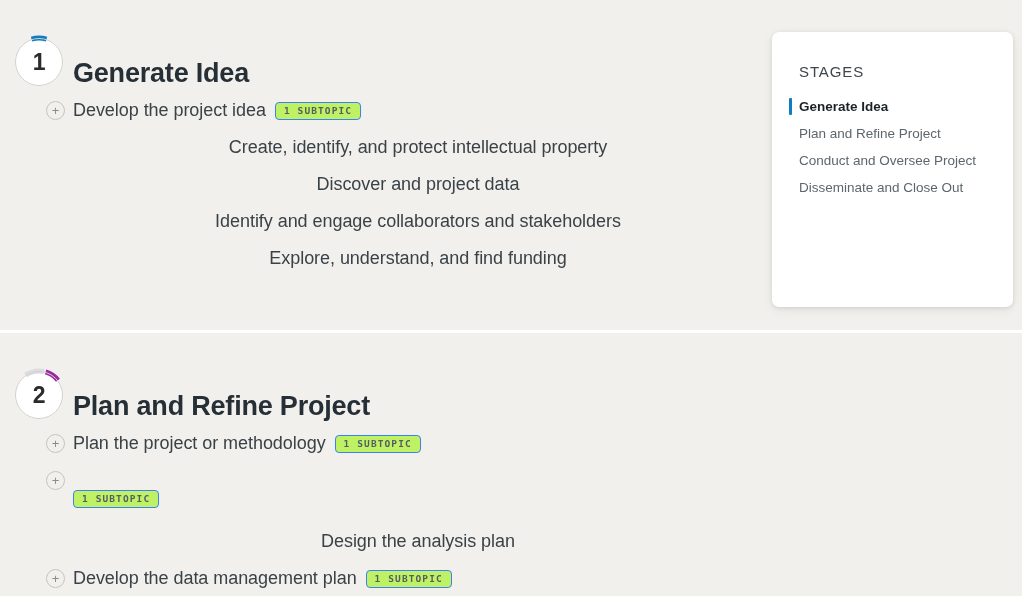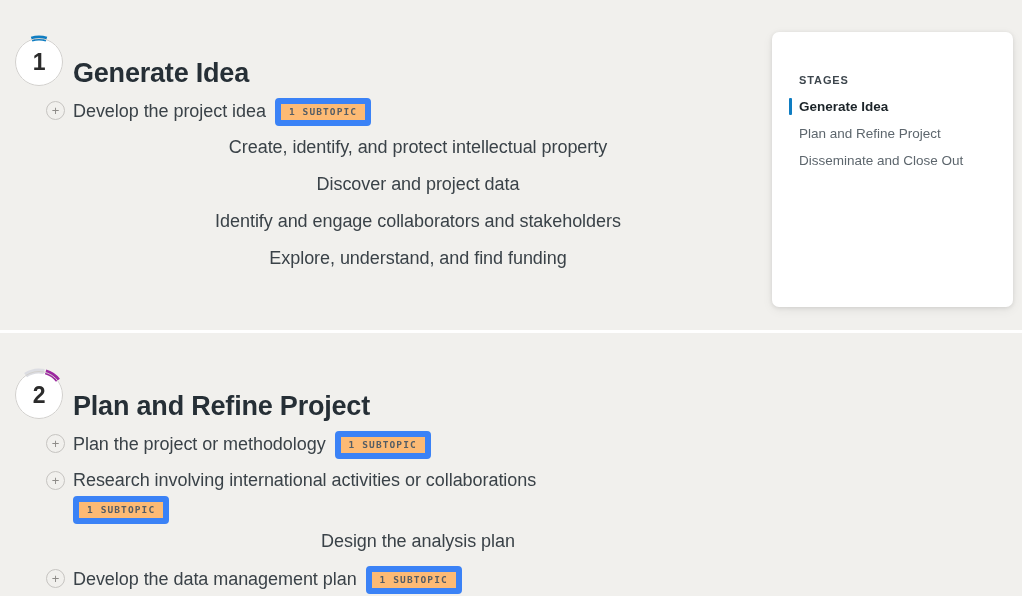--- a/index.html
+++ b/index.html
@@ -56,37 +56,37 @@
     display:inline;font-size:18px;color:#3a4248;
     line-height:24px;letter-spacing:-0.05px;
   }
   .row .txt{position:absolute;left:73px;top:0;width:690px;}
   .row.plain .txt{left:73px;text-align:center;}
 
   .pill{
     display:inline-block;vertical-align:2px;
     margin-left:9px;
     padding:2px 8px 3px 8px;
-    background:#fdba74;border:6px solid #3b82f6;border-radius:4px;
+    background:#bef264;border:1px solid #3b82f6;border-radius:4px;
     font-family:"DejaVu Sans Mono",monospace;
     font-size:9.5px;font-weight:bold;color:#555d64;
     letter-spacing:1.1px;line-height:11px;white-space:nowrap;
   }
   .pill.block{display:inline-block;margin-left:0;margin-top:4px;vertical-align:baseline;}
 
   
   #stages-card{
     position:absolute;left:772px;top:32px;width:241px;height:275px;
     background:#ffffff;border-radius:7px;
     box-shadow:0 1px 4px rgba(0,0,0,0.10),0 3px 12px rgba(0,0,0,0.06);
     box-sizing:border-box;
   }
   #stages-card .card-title{
-    position:absolute;left:27px;top:42px;
-    font-size:11px;font-weight:bold;color:#3d464d;
+    position:absolute;left:27px;top:31px;
+    font-size:15px;font-weight:normal;color:#3d464d;
     letter-spacing:0.9px;
   }
   .stage-list{position:absolute;left:0;top:61px;width:241px;}
   .stage-link{
     position:relative;height:27px;padding-left:27px;box-sizing:border-box;
     font-size:13.5px;color:#5d666d;line-height:27px;white-space:nowrap;
   }
   .stage-link.active{color:#1b2328;font-weight:bold;}
   .stage-link .bar{
     position:absolute;left:17px;top:5px;width:3px;height:17px;
@@ -143,34 +143,35 @@
       </div>
       <h2 class="stage-title">Plan and Refine Project</h2>
     </div>
     <div class="rows" id="rows-1" style="top:98px;">
         <div class="row" style="position: absolute; left: 0px; top: 0px; width: 780px;">
           <span class="plus">+</span>
           <div class="txt"><span class="label">Plan the project or methodology</span><span class="pill">1 SUBTOPIC</span></div>
         </div>
         <div class="row" style="position: absolute; left: 0px; top: 37px; width: 780px;">
           <span class="plus">+</span>
-          <div class="txt"><span class="label">Research involving international activities or collaborations</span><br><span class="pill block">1 SUBTOPIC</span></div>
+          <div class="txt"><br><span class="pill block">1 SUBTOPIC</span></div>
         </div>
         <div class="row plain" style="position: absolute; left: 0px; top: 98px; width: 780px;">
           <div class="txt"><span class="label">Design the analysis plan</span></div>
         </div>
         <div class="row" style="position: absolute; left: 0px; top: 135px; width: 780px;">
           <span class="plus">+</span>
           <div class="txt"><span class="label">Develop the data management plan</span><span class="pill">1 SUBTOPIC</span></div>
         </div>
       </div>
   </section>
 
   <aside id="stages-card">
     <div class="card-title">STAGES</div>
     <nav class="stage-list" id="stage-list">
         <div class="stage-link active"><span class="bar"></span><span>Generate Idea</span></div>
         <div class="stage-link"><span>Plan and Refine Project</span></div>
+        <div class="stage-link"><span>Conduct and Oversee Project</span></div>
         <div class="stage-link"><span>Disseminate and Close Out</span></div>
       </nav>
   </aside>
 
 </div>
 
 </body></html>

